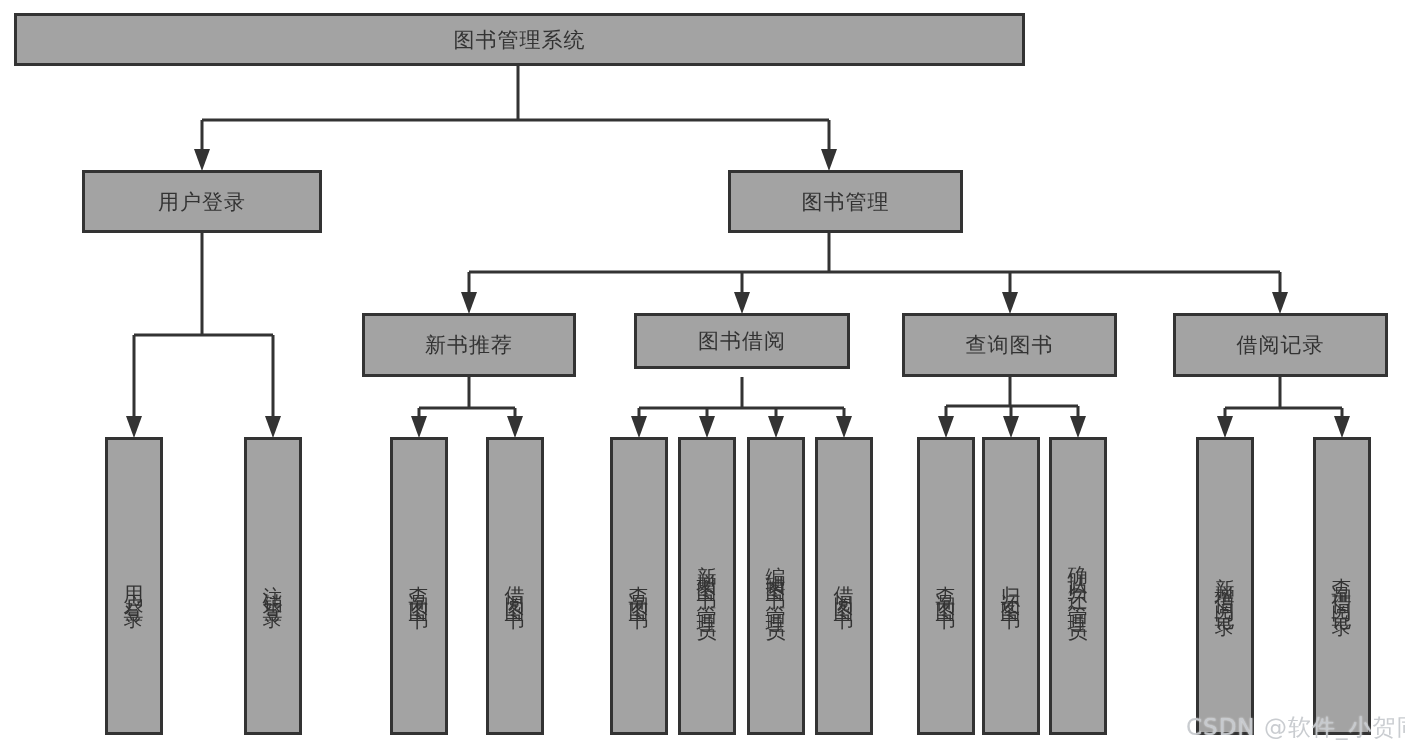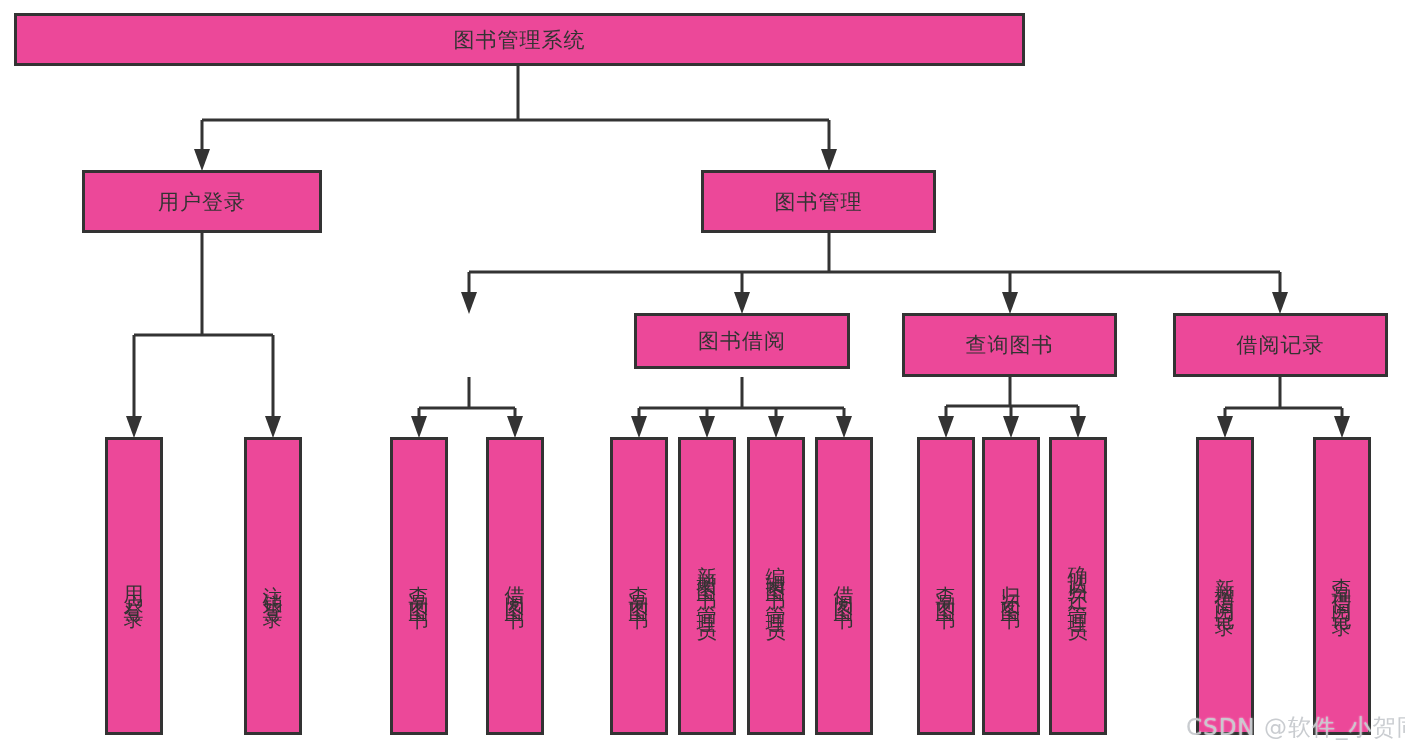--- a/index.html
+++ b/index.html
@@ -11,30 +11,30 @@
     color:#333333;
     overflow:hidden;
   }
   .connectors{position:absolute;left:0;top:0;width:1405px;height:747px;}
   .connectors path{stroke:#333333;stroke-width:3;fill:none;}
   .connectors polygon{fill:#333333;stroke:none;}
   .node{
     position:absolute;
     box-sizing:border-box;
     border:3px solid #333333;
-    background:#ec4899;
+    background:#a3a3a3;
     display:flex;align-items:center;justify-content:center;
     font-size:21px;letter-spacing:1px;
     text-align:center;
   }
   
   .b-root {left:14px;  top:13px;  width:1011px;height:53px;}
   
   .b-login{left:82px;  top:170px; width:240px; height:63px;}
-  .b-mgmt {left:701px; top:170px; width:235px; height:63px;}
+  .b-mgmt {left:728px; top:170px; width:235px; height:63px;}
   
   .b-l3-1 {left:362px; top:313px; width:214px; height:64px;}
   .b-l3-2 {left:634px; top:313px; width:216px; height:56px;}
   .b-l3-3 {left:902px; top:313px; width:215px; height:64px;}
   .b-l3-4 {left:1173px;top:313px; width:215px; height:64px;}
   
   .leaf{top:437px;width:58px;height:298px;}
   .b-lf-1 {left:105px;}
   .b-lf-2 {left:244px;}
   .b-lf-3 {left:390px;}
@@ -112,20 +112,21 @@
       <polygon points="1225,438 1217,416 1233,416"></polygon>
       <polygon points="1342,438 1334,416 1350,416"></polygon>
     </g>
   </svg>
 
   <div class="node b-root">图书管理系统</div>
 
   <div class="node b-login">用户登录</div>
   <div class="node b-mgmt">图书管理</div>
 
+  <div class="node b-l3-1">新书推荐</div>
   <div class="node b-l3-2">图书借阅</div>
   <div class="node b-l3-3">查询图书</div>
   <div class="node b-l3-4">借阅记录</div>
 
   <div class="node leaf b-lf-1">
     <span class="vtext">用户登录</span>
   </div>
   <div class="node leaf b-lf-2">
     <span class="vtext">注销登录</span>
   </div>

